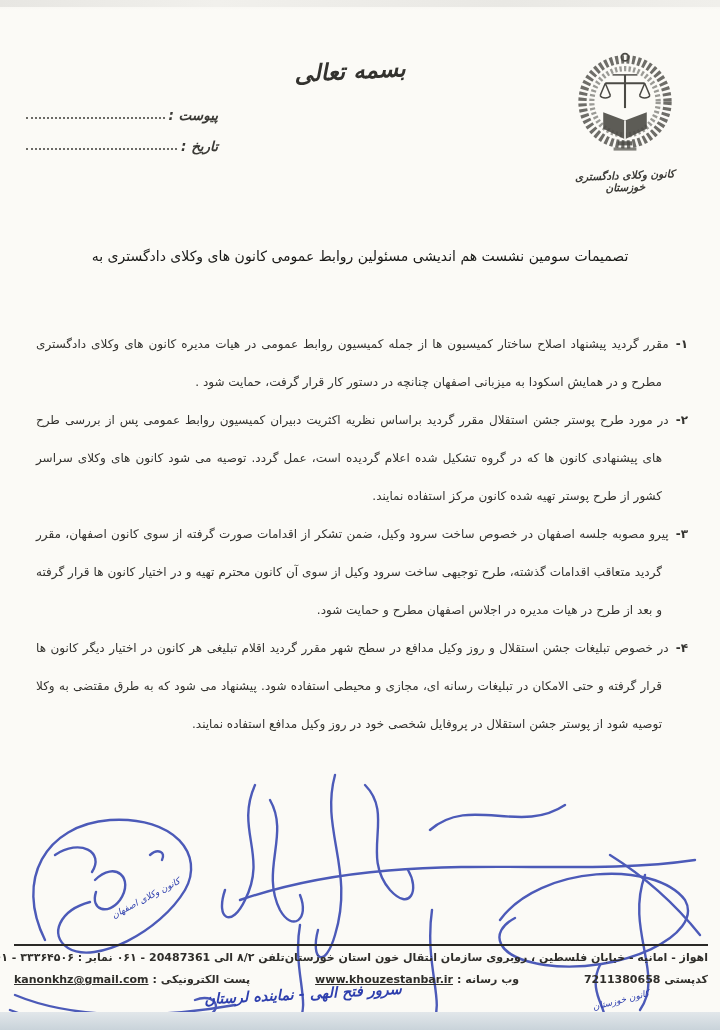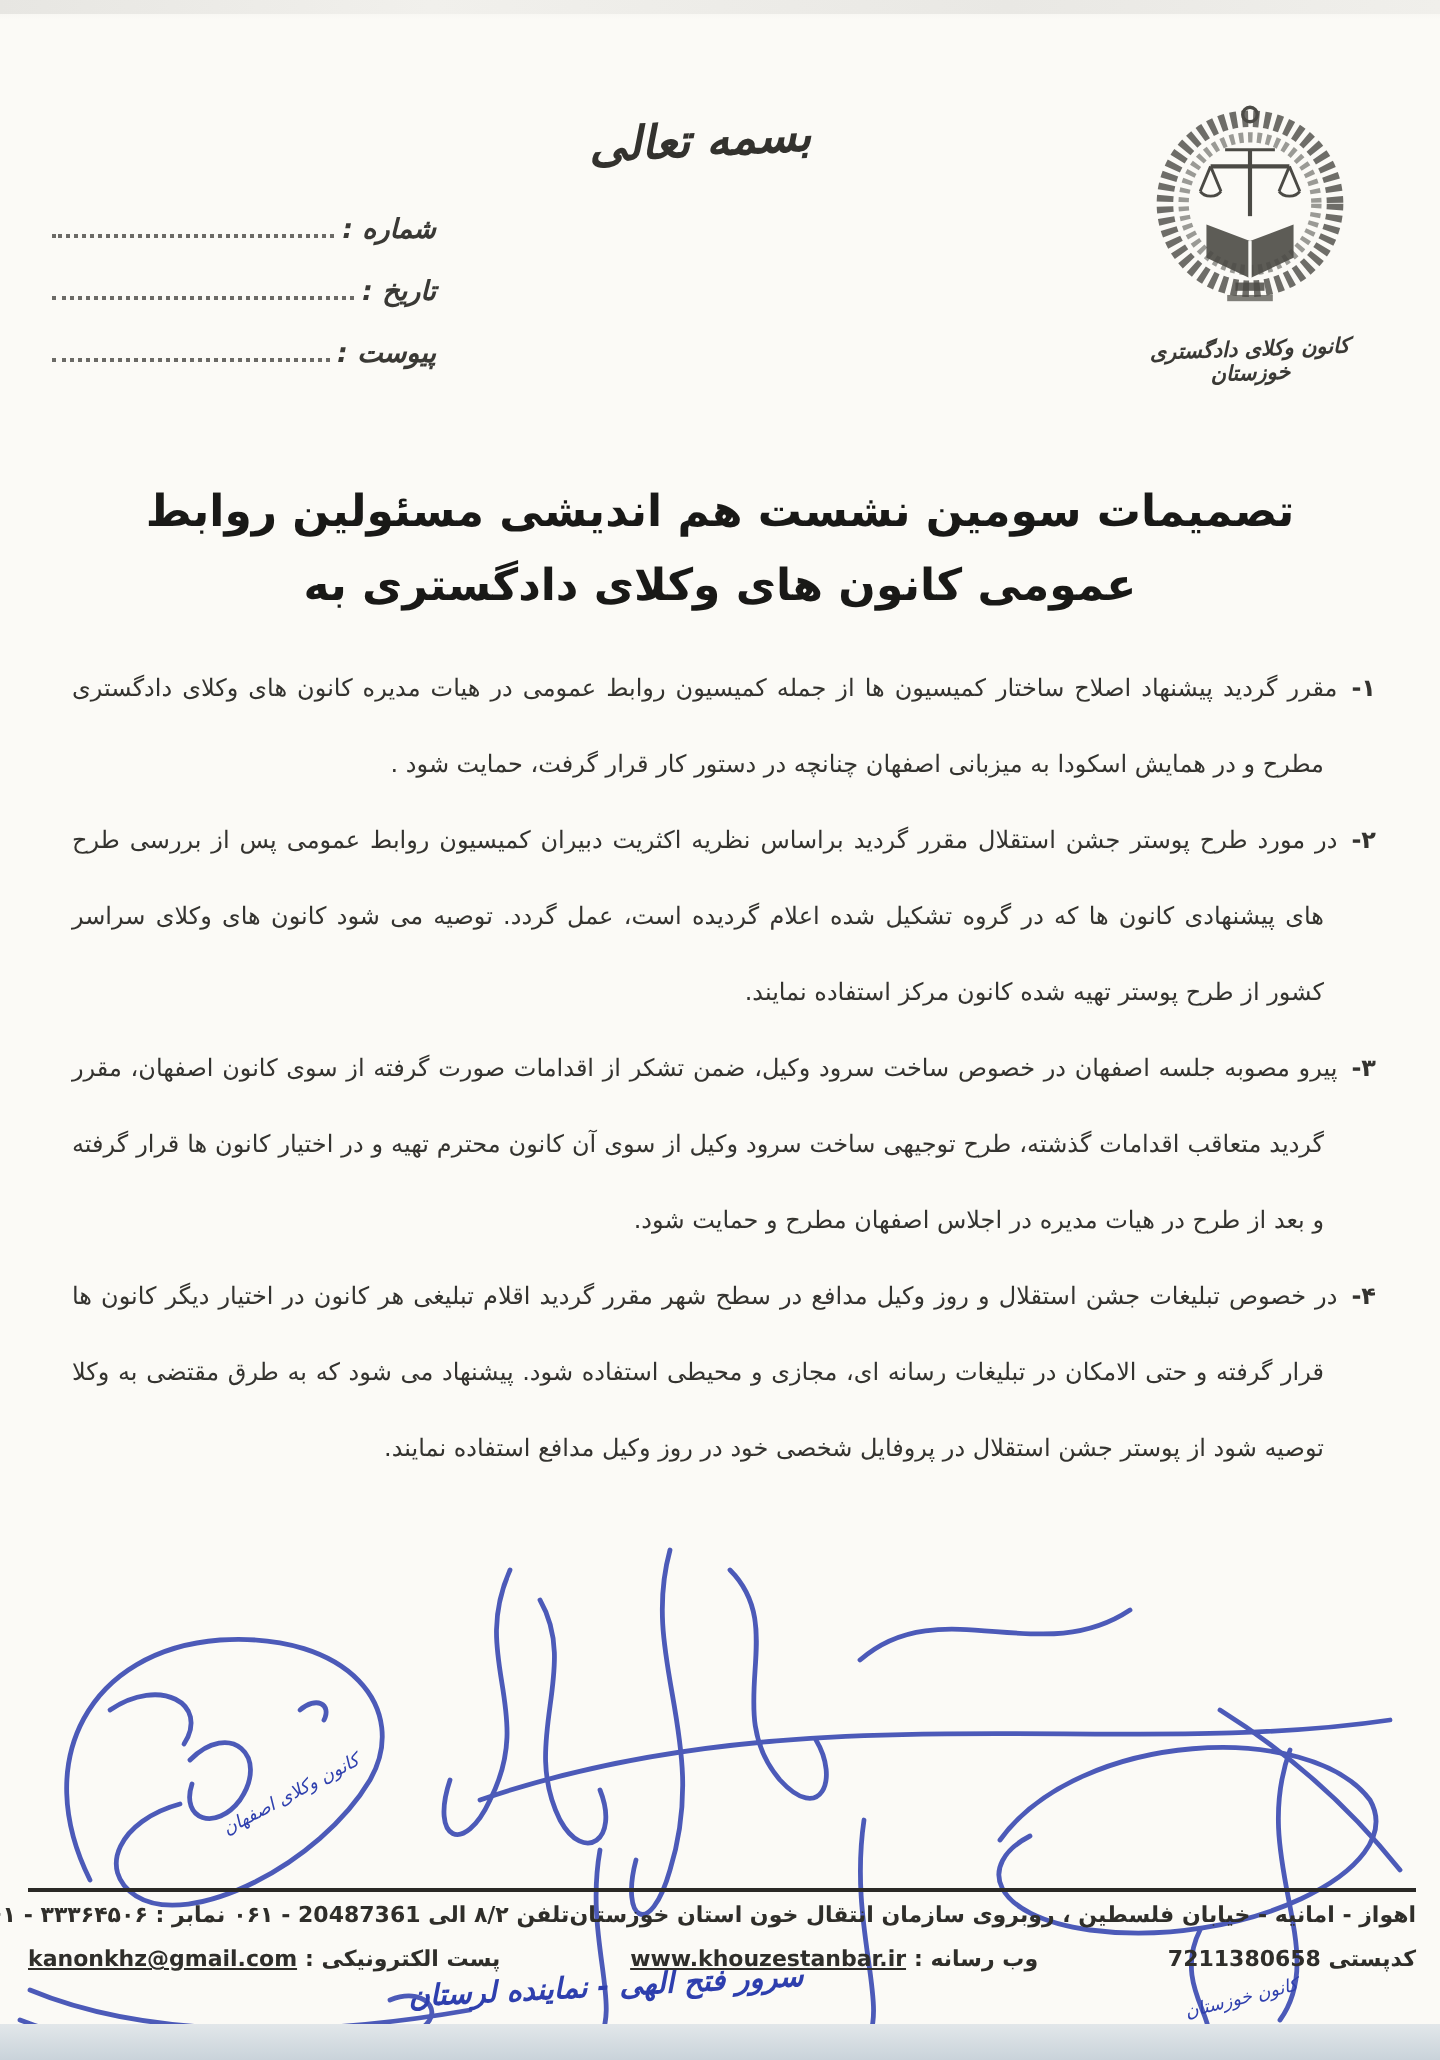--- a/index.html
+++ b/index.html
@@ -16,21 +16,21 @@
              transform:rotate(-3deg);direction:rtl;color:#33322e;}
   
   .fields{top:92px;left:26px;width:192px;direction:rtl;}
   .field-row{display:flex;align-items:flex-end;height:31px;font-size:13.5px;font-weight:600;color:#3a3935;}
   .field-label{white-space:nowrap;margin-left:4px;font-style:italic;}
   .field-dots{flex:1;border-bottom:2px dotted #6b6a66;margin-bottom:4px;}
   
   .logo{top:50px;left:556px;width:138px;text-align:center;}
   .logo-caption{direction:rtl;font-size:10.5px;font-weight:600;font-style:italic;color:#3a3935;margin-top:3px;transform:rotate(-2deg);}
   
-  .title{top:238px;left:40px;width:640px;direction:rtl;text-align:center;font-weight:bold;font-size:22px;line-height:37px;color:#191917;}
+  .title{top:238px;left:40px;width:640px;direction:rtl;text-align:center;font-weight:normal;font-size:14px;line-height:37px;color:#191917;}
   
   .body-text{top:325px;left:36px;width:652px;direction:rtl;color:#34332f;}
   .item{font-size:12px;line-height:38px;text-align:justify;padding-right:26px;text-indent:-26px;margin:0;}
   .item .num{font-weight:600;margin-left:7px;}
   
   .sig-layer{top:760px;left:0;width:720px;height:270px;pointer-events:none;}
   .sig-caption{color:#2e3fae;font-style:italic;white-space:nowrap;}
   .cap-isfahan{top:893px;left:108px;font-size:9px;transform:rotate(-28deg);}
   .cap-khouz{top:995px;left:592px;font-size:9px;transform:rotate(-14deg);}
   .hand-note{top:986px;left:168px;width:270px;font-size:14.5px;font-weight:600;letter-spacing:1px;
@@ -48,29 +48,25 @@
 <body>
 
 <div id="page">
 
   <div class="abs top-edge"></div>
 
   <div class="abs bismillah">بسمه تعالی</div>
 
   <div class="abs fields">
     <div class="field-row">
-      <span class="field-label">شماره :</span>
+      <span class="field-label">پیوست :</span>
       <span class="field-dots"></span>
     </div>
     <div class="field-row">
       <span class="field-label">تاریخ :</span>
-      <span class="field-dots"></span>
-    </div>
-    <div class="field-row">
-      <span class="field-label">پیوست :</span>
       <span class="field-dots"></span>
     </div>
   </div>
 
   <div class="abs logo">
     <span>
       <svg width="104" height="112" viewBox="0 0 100 108">
         <g fill="none" stroke="#4b4a45">
           <circle cx="50" cy="50" r="41" stroke-width="8" stroke-dasharray="3 2.4" opacity="0.8"></circle>
           <circle cx="50" cy="50" r="32" stroke-width="5" stroke-dasharray="2.2 2.2" opacity="0.55"></circle>

